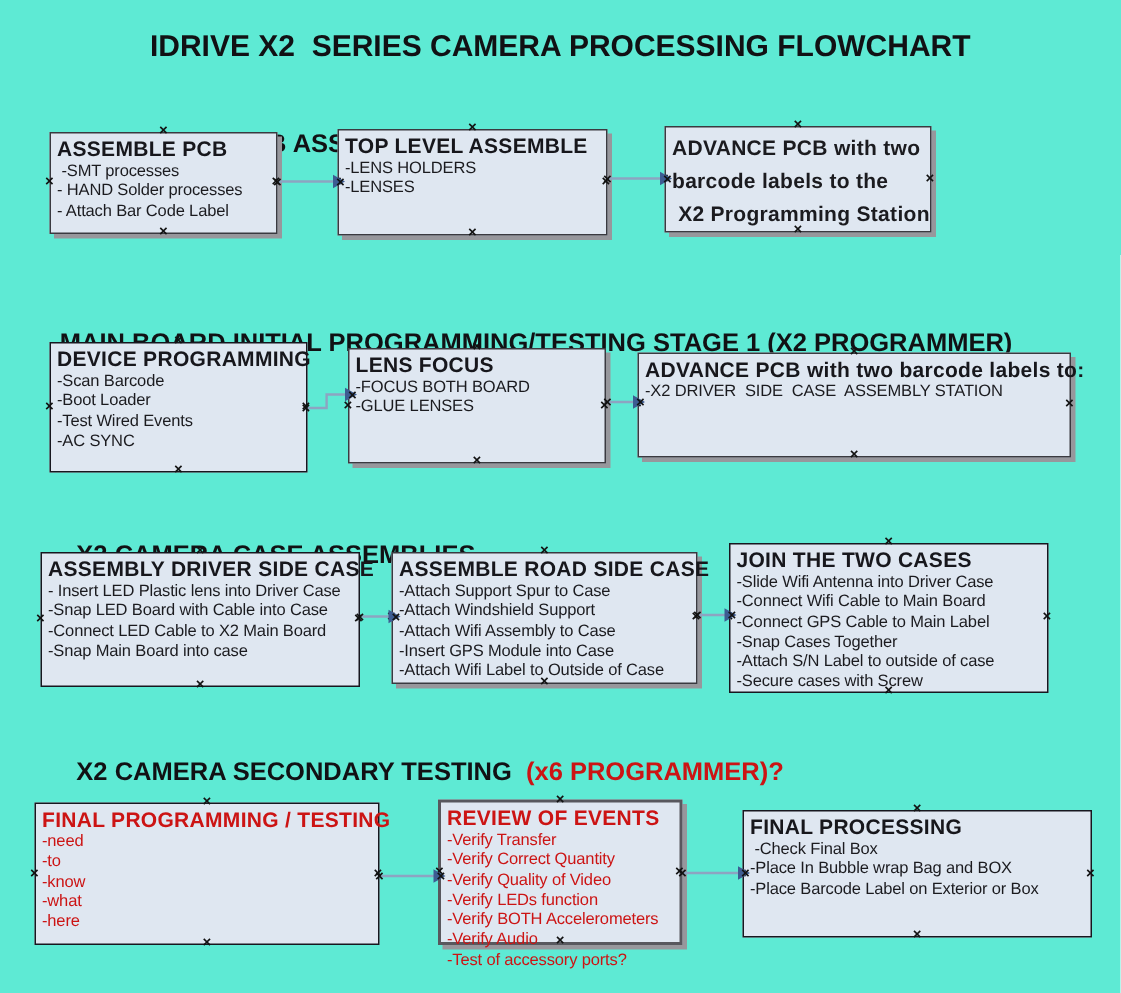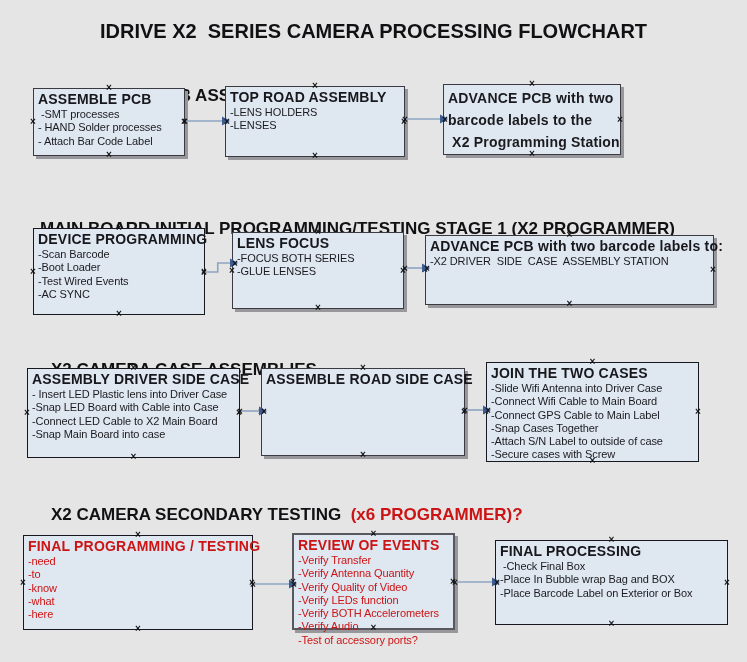--- a/index.html
+++ b/index.html
@@ -1,17 +1,17 @@
 <!DOCTYPE html>
 <html style="--box-fill: #dfe7f1; --red: #cc1414;"><head>
 <meta charset="utf-8">
 <style>
   html,body{margin:0;padding:0;background:#ffffff;}
   #canvas{
-    position:relative;width:747px;height:662px;background:#e5e5e5;
+    position:relative;width:747px;height:662px;background:#5eead4;
     font-family:"Liberation Sans",sans-serif;overflow:hidden;
   }
   .main-title{
     position:absolute;left:0;top:20px;width:747px;text-align:center;
     font-size:20px;font-weight:bold;color:#111114;white-space:pre;
   }
   .section-heading{
     position:absolute;font-size:17px;font-weight:bold;color:#111114;white-space:pre;
   }
   .section-heading .red-part{color:var(--red,#cc1414);}
@@ -65,21 +65,21 @@
         <div class="item"> -SMT processes</div>
         <div class="item">- HAND Solder processes</div>
         <div class="item">- Attach Bar Code Label</div>
       </div>
   <span class="handle" style="left: 50%; top: -6px; transform: translateX(-50%);">×</span>
       <span class="handle" style="left: 50%; top: calc(100% - 5px); transform: translateX(-50%);">×</span>
       <span class="handle" style="left: -4px; top: 50%; transform: translateY(-50%);">×</span>
       <span class="handle" style="left: calc(100% - 3px); top: 50%; transform: translateY(-50%);">×</span>
     </div>
   <div class="fbox shadow" style="left:225px;top:86px;width:180px;height:71px;">
-    <div class="box-title">TOP ROAD ASSEMBLY</div>
+    <div class="box-title">TOP LEVEL ASSEMBLE</div>
     <div class="box-items">
         <div class="item">-LENS HOLDERS</div>
         <div class="item">-LENSES</div>
       </div>
   <span class="handle" style="left: 50%; top: -6px; transform: translateX(-50%);">×</span>
       <span class="handle" style="left: 50%; top: calc(100% - 5px); transform: translateX(-50%);">×</span>
       <span class="handle" style="left: -4px; top: 50%; transform: translateY(-50%);">×</span>
       <span class="handle" style="left: calc(100% - 3px); top: 50%; transform: translateY(-50%);">×</span>
     </div>
   <div class="fbox shadow bold-items" style="left:443px;top:84px;width:178px;height:71px;">
@@ -104,21 +104,21 @@
         <div class="item">-AC SYNC</div>
       </div>
   <span class="handle" style="left: 50%; top: -6px; transform: translateX(-50%);">×</span>
       <span class="handle" style="left: 50%; top: calc(100% - 5px); transform: translateX(-50%);">×</span>
       <span class="handle" style="left: -4px; top: 50%; transform: translateY(-50%);">×</span>
       <span class="handle" style="left: calc(100% - 3px); top: 50%; transform: translateY(-50%);">×</span>
     </div>
   <div class="fbox shadow" style="left:232px;top:232px;width:172px;height:77px;">
     <div class="box-title">LENS FOCUS</div>
     <div class="box-items">
-        <div class="item">-FOCUS BOTH SERIES</div>
+        <div class="item">-FOCUS BOTH BOARD</div>
         <div class="item">-GLUE LENSES</div>
       </div>
   <span class="handle" style="left: 50%; top: -6px; transform: translateX(-50%);">×</span>
       <span class="handle" style="left: 50%; top: calc(100% - 5px); transform: translateX(-50%);">×</span>
       <span class="handle" style="left: -4px; top: 50%; transform: translateY(-50%);">×</span>
       <span class="handle" style="left: calc(100% - 3px); top: 50%; transform: translateY(-50%);">×</span>
     </div>
   <div class="fbox shadow" style="left:425px;top:235px;width:289px;height:70px;">
     <div class="box-title">ADVANCE PCB with two barcode labels to:</div>
     <div class="box-items">
@@ -138,20 +138,27 @@
         <div class="item">-Connect LED Cable to X2 Main Board</div>
         <div class="item">-Snap Main Board into case</div>
       </div>
   <span class="handle" style="left: 50%; top: -6px; transform: translateX(-50%);">×</span>
       <span class="handle" style="left: 50%; top: calc(100% - 5px); transform: translateX(-50%);">×</span>
       <span class="handle" style="left: -4px; top: 50%; transform: translateY(-50%);">×</span>
       <span class="handle" style="left: calc(100% - 3px); top: 50%; transform: translateY(-50%);">×</span>
     </div>
   <div class="fbox shadow" style="left:261px;top:368px;width:204px;height:88px;">
     <div class="box-title">ASSEMBLE ROAD SIDE CASE</div>
+    <div class="box-items">
+        <div class="item">-Attach Support Spur to Case</div>
+        <div class="item">-Attach Windshield Support</div>
+        <div class="item">-Attach Wifi Assembly to Case</div>
+        <div class="item">-Insert GPS Module into Case</div>
+        <div class="item">-Attach Wifi Label to Outside of Case</div>
+      </div>
   <span class="handle" style="left: 50%; top: -6px; transform: translateX(-50%);">×</span>
       <span class="handle" style="left: 50%; top: calc(100% - 5px); transform: translateX(-50%);">×</span>
       <span class="handle" style="left: -4px; top: 50%; transform: translateY(-50%);">×</span>
       <span class="handle" style="left: calc(100% - 3px); top: 50%; transform: translateY(-50%);">×</span>
     </div>
   <div class="fbox" style="left:486px;top:362px;width:213px;height:100px;">
     <div class="box-title">JOIN THE TWO CASES</div>
     <div class="box-items">
         <div class="item">-Slide Wifi Antenna into Driver Case</div>
         <div class="item">-Connect Wifi Cable to Main Board</div>
@@ -177,21 +184,21 @@
       </div>
   <span class="handle" style="left: 50%; top: -6px; transform: translateX(-50%);">×</span>
       <span class="handle" style="left: 50%; top: calc(100% - 5px); transform: translateX(-50%);">×</span>
       <span class="handle" style="left: -4px; top: 50%; transform: translateY(-50%);">×</span>
       <span class="handle" style="left: calc(100% - 3px); top: 50%; transform: translateY(-50%);">×</span>
     </div>
   <div class="fbox red-box thick shadow" style="left:292px;top:533px;width:163px;height:97px;">
     <div class="box-title">REVIEW OF EVENTS</div>
     <div class="box-items">
         <div class="item">-Verify Transfer</div>
-        <div class="item">-Verify Antenna Quantity</div>
+        <div class="item">-Verify Correct Quantity</div>
         <div class="item">-Verify Quality of Video</div>
         <div class="item">-Verify LEDs function</div>
         <div class="item">-Verify BOTH Accelerometers</div>
         <div class="item">-Verify Audio</div>
         <div class="item">-Test of accessory ports?</div>
       </div>
   <span class="handle" style="left: 50%; top: -6px; transform: translateX(-50%);">×</span>
       <span class="handle" style="left: 50%; top: calc(100% - 5px); transform: translateX(-50%);">×</span>
       <span class="handle" style="left: -4px; top: 50%; transform: translateY(-50%);">×</span>
       <span class="handle" style="left: calc(100% - 3px); top: 50%; transform: translateY(-50%);">×</span>

